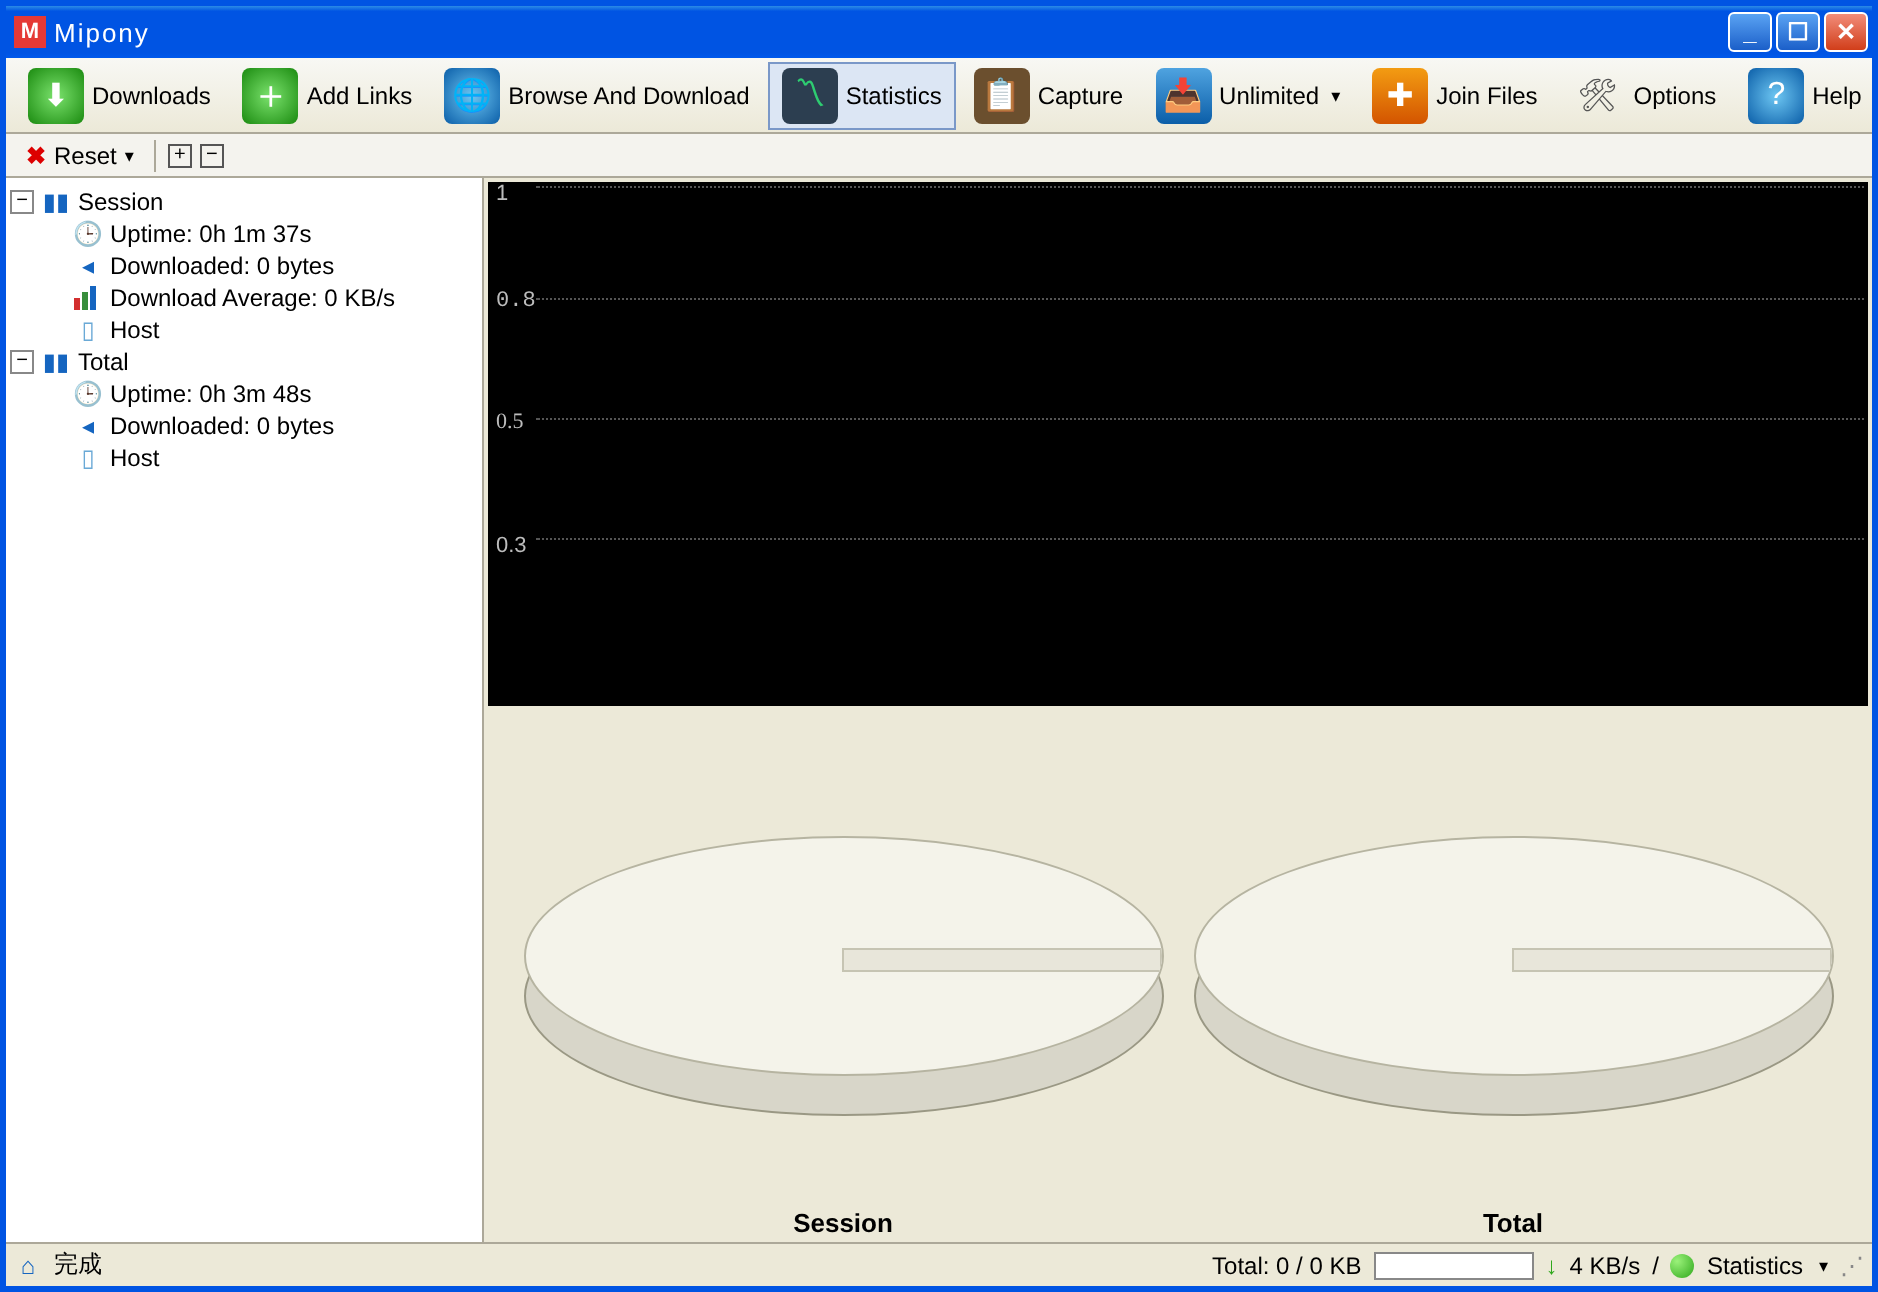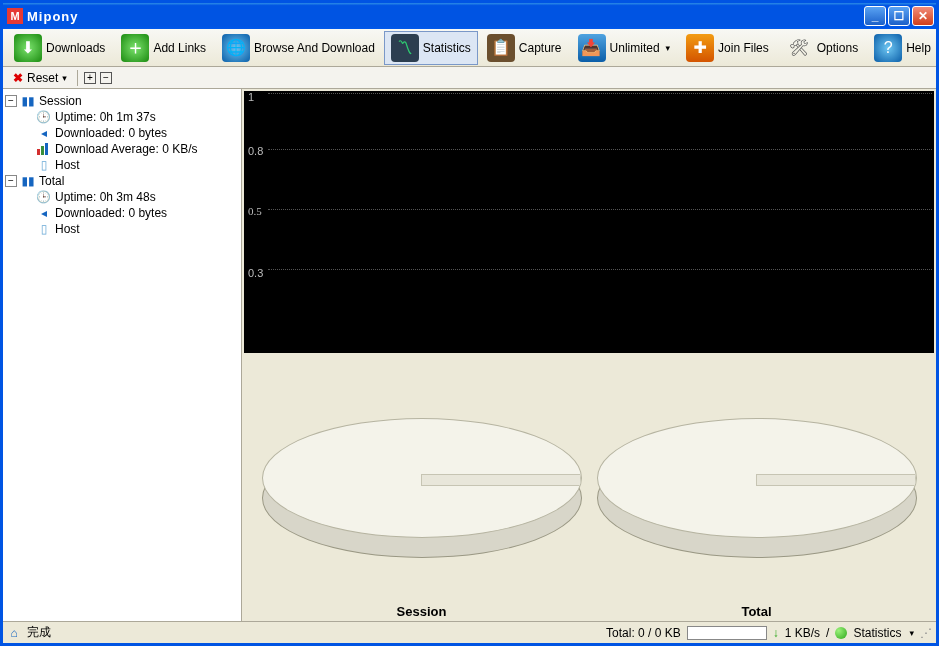--- a/index.html
+++ b/index.html
@@ -29,21 +29,21 @@
   .titlebar .app-icon {
     width: 16px; height: 16px;
     background: #e53935;
     display: inline-flex;
     align-items: center; justify-content: center;
     font-size: 11px; font-weight: bold;
     color: white;
     margin-right: 4px;
   }
   .titlebar .title {
-    font-weight: bold;
+    font-weight: normal;
     font-size: 13px;
     flex: 1;
     letter-spacing: 1px;
   }
   .win-buttons { display: flex; gap: 2px; }
   .win-btn {
     width: 22px; height: 20px;
     border: 1px solid #fff;
     border-radius: 3px;
     display: flex; align-items: center; justify-content: center;
@@ -375,21 +375,21 @@
     <div class="right-panel">
 
       <div class="chart-area">
         <div class="chart-grid">
           <div class="gridline" style="top:0%;"></div>
           <div class="gridline" style="top:24%;"></div>
           <div class="gridline" style="top:50%;"></div>
           <div class="gridline" style="top:76%;"></div>
         </div>
         <span class="chart-ylabel" style="top:6px;">1</span>
-        <span class="chart-ylabel" style="top:60px;">0.8</span>
+        <span class="chart-ylabel" style="top:60px;font-family:Liberation Mono, monospace;">0.8</span>
         <span class="chart-ylabel" style="top:120px;font-family:Liberation Serif, serif;">0.5</span>
         <span class="chart-ylabel" style="top:182px;">0.3</span>
       </div>
 
       <div class="pies-area">
         <div class="pie-col">
           <div class="pie">
             <div class="ellipse-bottom"></div>
             <div class="ellipse-top">
                 <div class="slice"></div>
@@ -410,21 +410,21 @@
     </div>
   </div>
 
   <div class="statusbar">
     <span class="mini-icon" style="color:#1565c0;">⌂</span>
     <span>完成</span>
     <span class="spacer"></span>
     <span>Total: 0 / 0 KB</span>
     <span class="speed-bar"></span>
     <span style="color:#2fa81c;font-weight:bold;">↓</span>
-    <span>1 KB/s</span>
+    <span>4 KB/s</span>
     <span>/</span>
     <span class="ic-green-dot"></span>
     <span>Statistics</span>
     <span class="dropdown-arrow">▾</span>
     <span style="color:#888;">⋰</span>
   </div>
 
 </div>
 
 </body></html>

